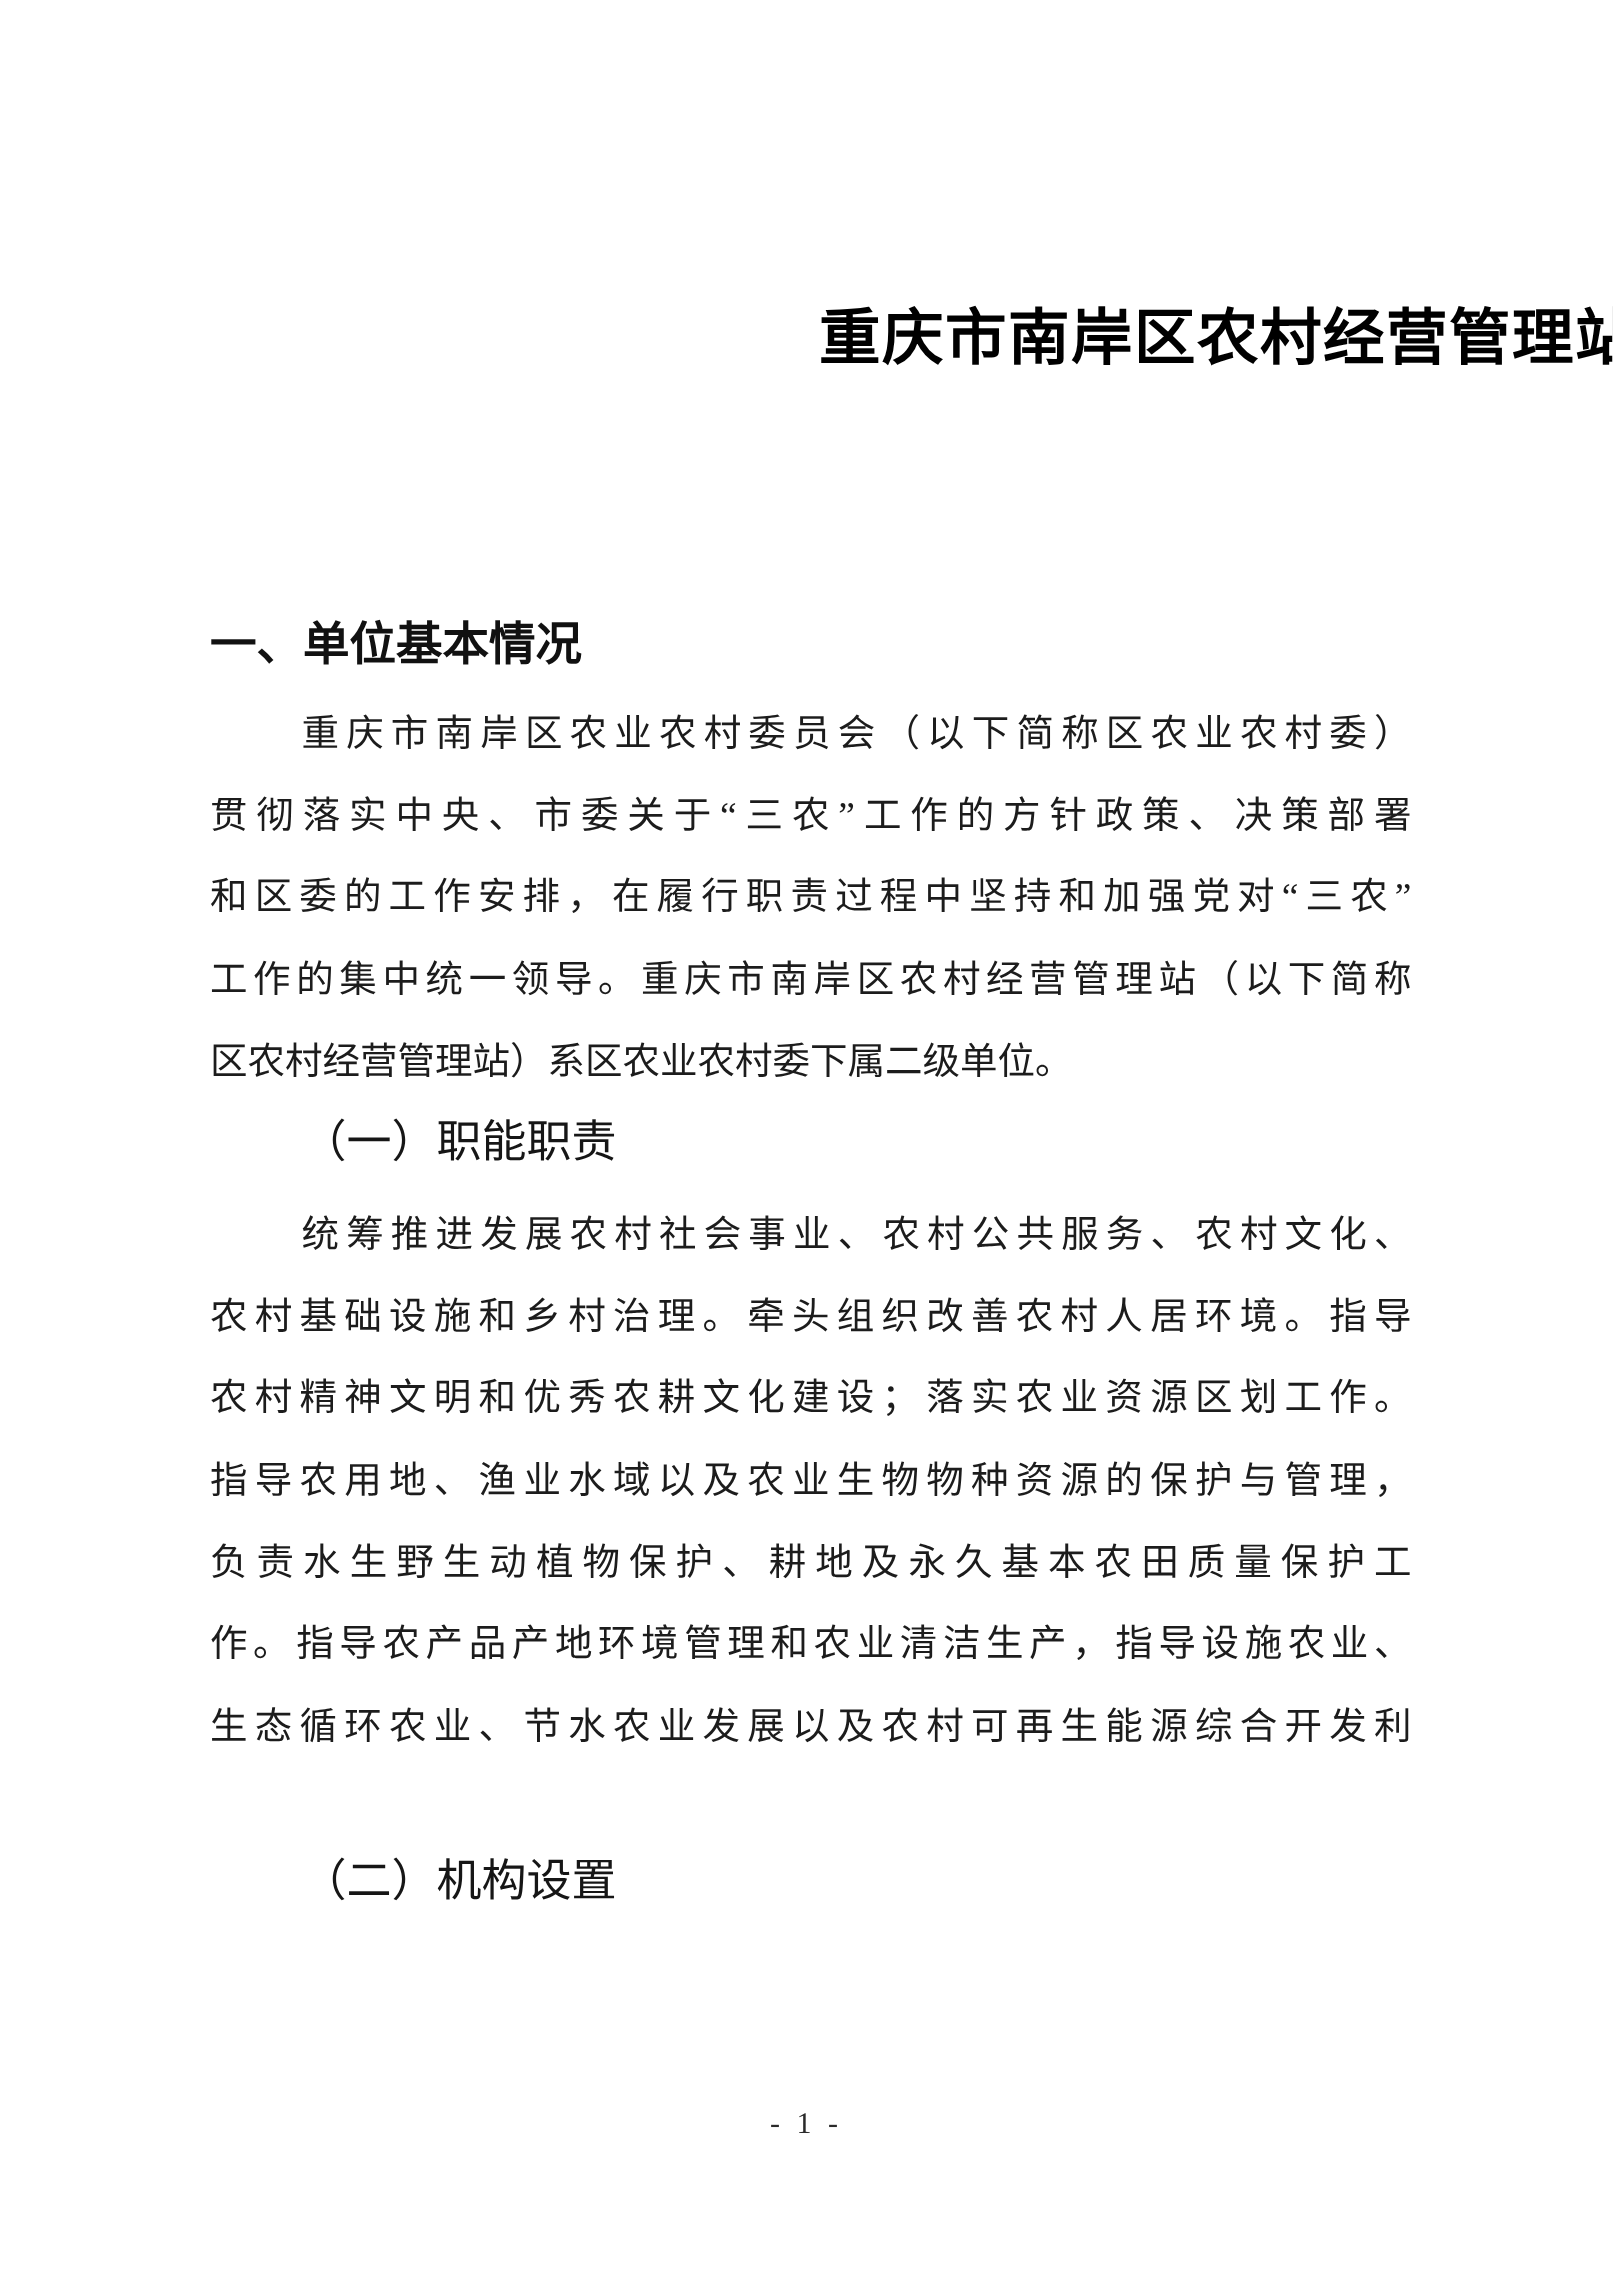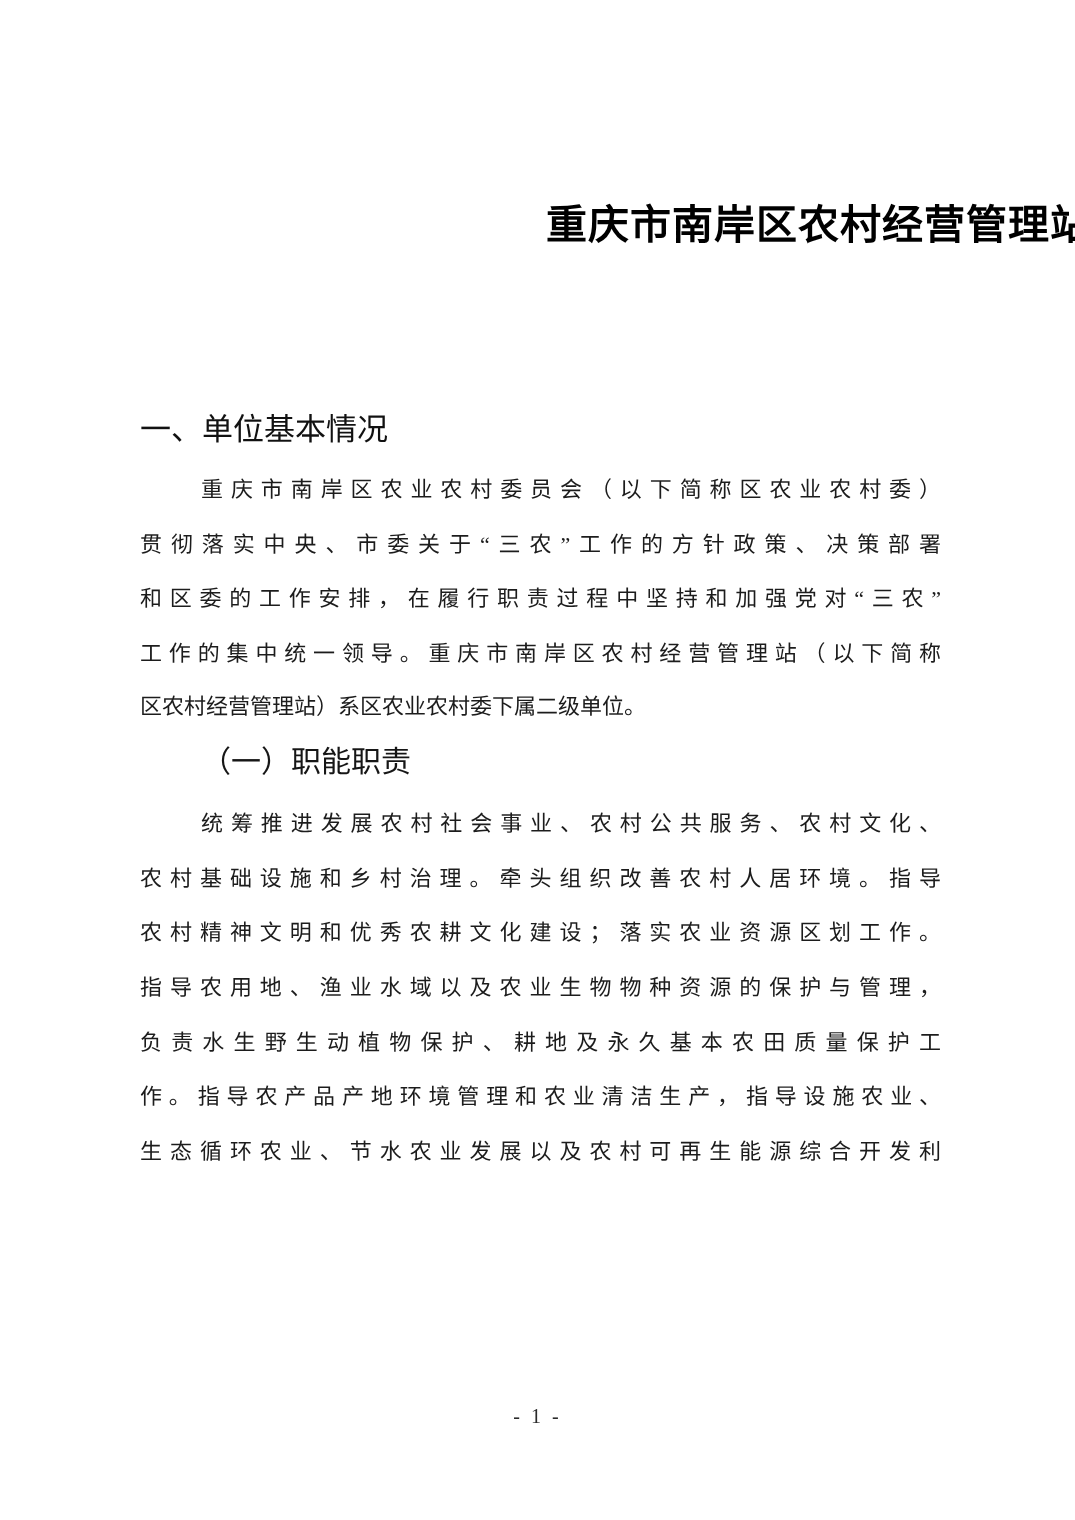--- a/index.html
+++ b/index.html
@@ -30,21 +30,21 @@
     white-space: nowrap;
   }
   .title-line1 { top: 200px; }
   .title-line2 { top: 264px; }
 
   .section-heading {
     position: absolute;
     left: 140px;
     width: 801px;
     font-family: "Liberation Sans", sans-serif;
-    font-weight: 400;
+    font-weight: 700;
     font-size: 31px;
     line-height: 40px;
     color: #111111;
     white-space: nowrap;
   }
   .sub-heading {
     position: absolute;
     left: 140px;
     width: 801px;
     padding-left: 61px;
@@ -58,32 +58,31 @@
   }
   .para {
     position: absolute;
     left: 140px;
     width: 801px;
   }
   .body-line {
     height: 54.7px;
     line-height: 54.7px;
     font-family: "Liberation Serif", serif;
-    font-size: 22px;
+    font-size: 25px;
     color: #1c1c1c;
     text-align: justify;
     text-align-last: justify;
     overflow: hidden;
   }
   .body-line.indent {
     padding-left: 61px;
   }
   .body-line.last {
     text-align-last: left;
-    font-family: Liberation Mono, monospace;
   }
   .footer-pagenum {
     position: absolute;
     left: 0;
     top: 1405px;
     width: 1075px;
     text-align: center;
     font-family: "Liberation Serif", serif;
     font-size: 20px;
     color: #2a2a2a;
@@ -113,16 +112,17 @@
   <div class="para" style="top:797px;">
     <div class="body-line indent">统筹推进发展农村社会事业、农村公共服务、农村文化、</div>
     <div class="body-line">农村基础设施和乡村治理。牵头组织改善农村人居环境。指导</div>
     <div class="body-line">农村精神文明和优秀农耕文化建设；落实农业资源区划工作。</div>
     <div class="body-line">指导农用地、渔业水域以及农业生物物种资源的保护与管理，</div>
     <div class="body-line">负责水生野生动植物保护、耕地及永久基本农田质量保护工</div>
     <div class="body-line">作。指导农产品产地环境管理和农业清洁生产，指导设施农业、</div>
     <div class="body-line">生态循环农业、节水农业发展以及农村可再生能源综合开发利</div>
   </div>
 
+  <div class="sub-heading" style="top:1234px;">（二）机构设置</div>
 
   <div class="footer-pagenum">- 1 -</div>
 
 </div>
 
 </body></html>

